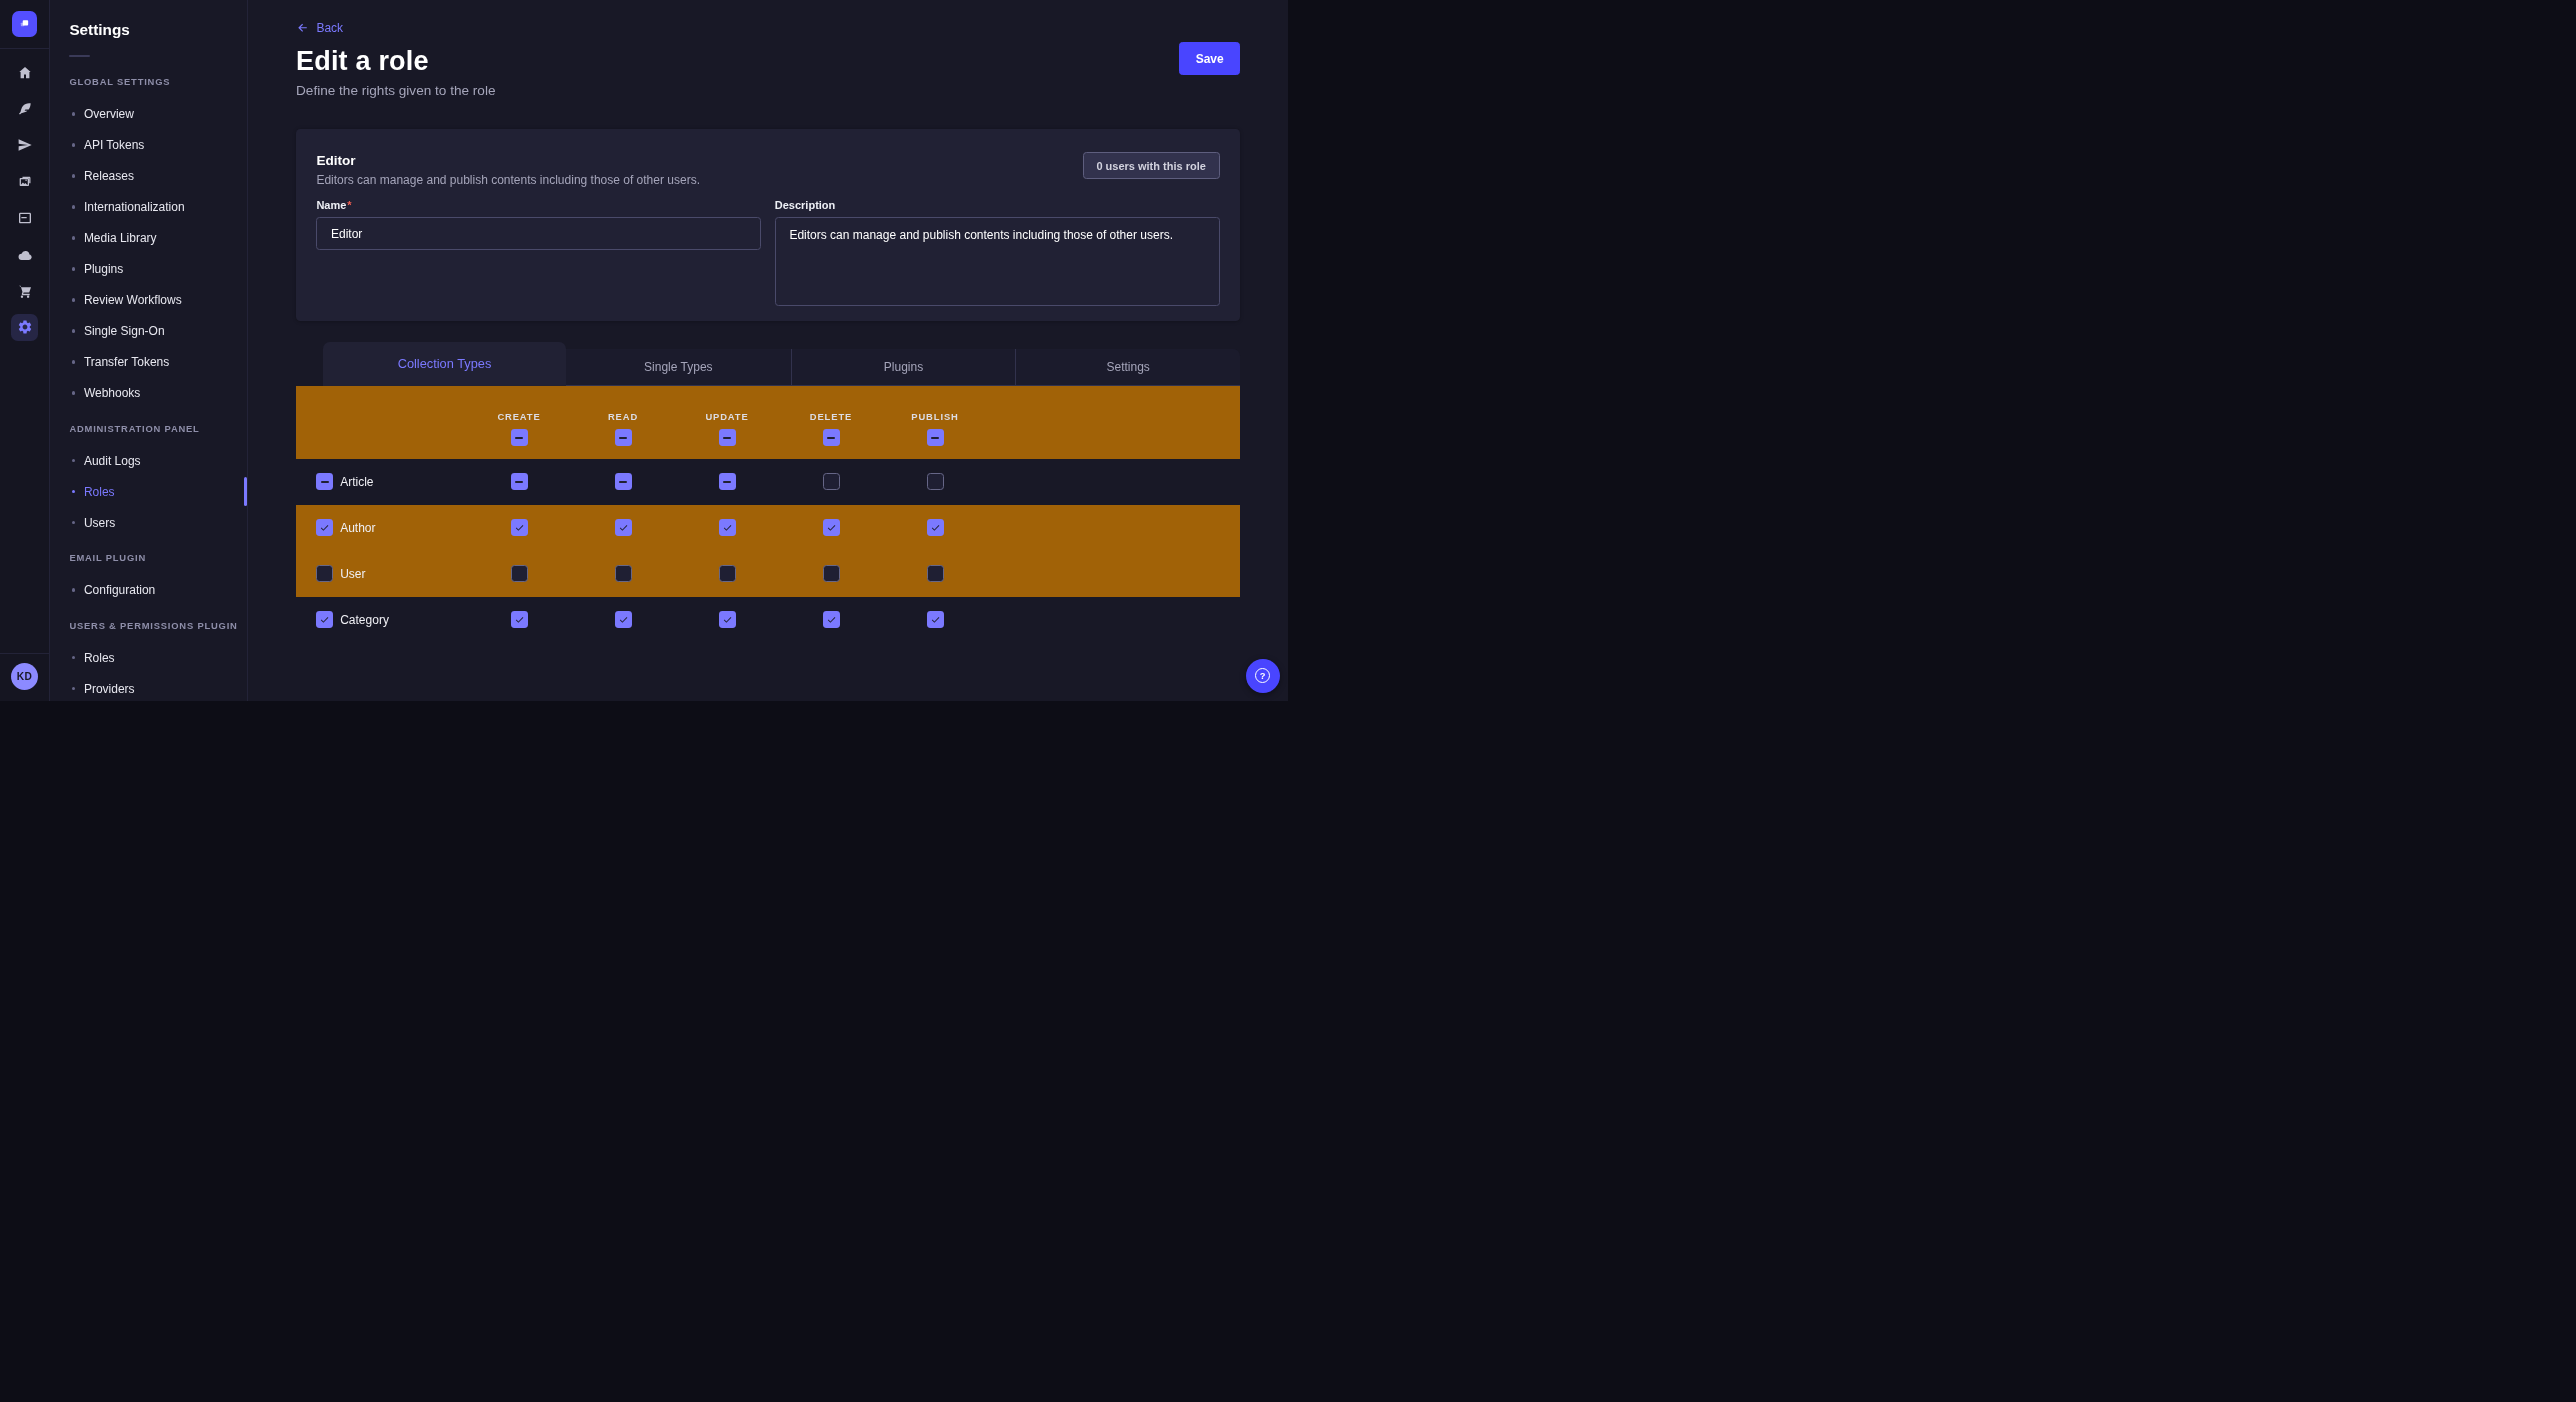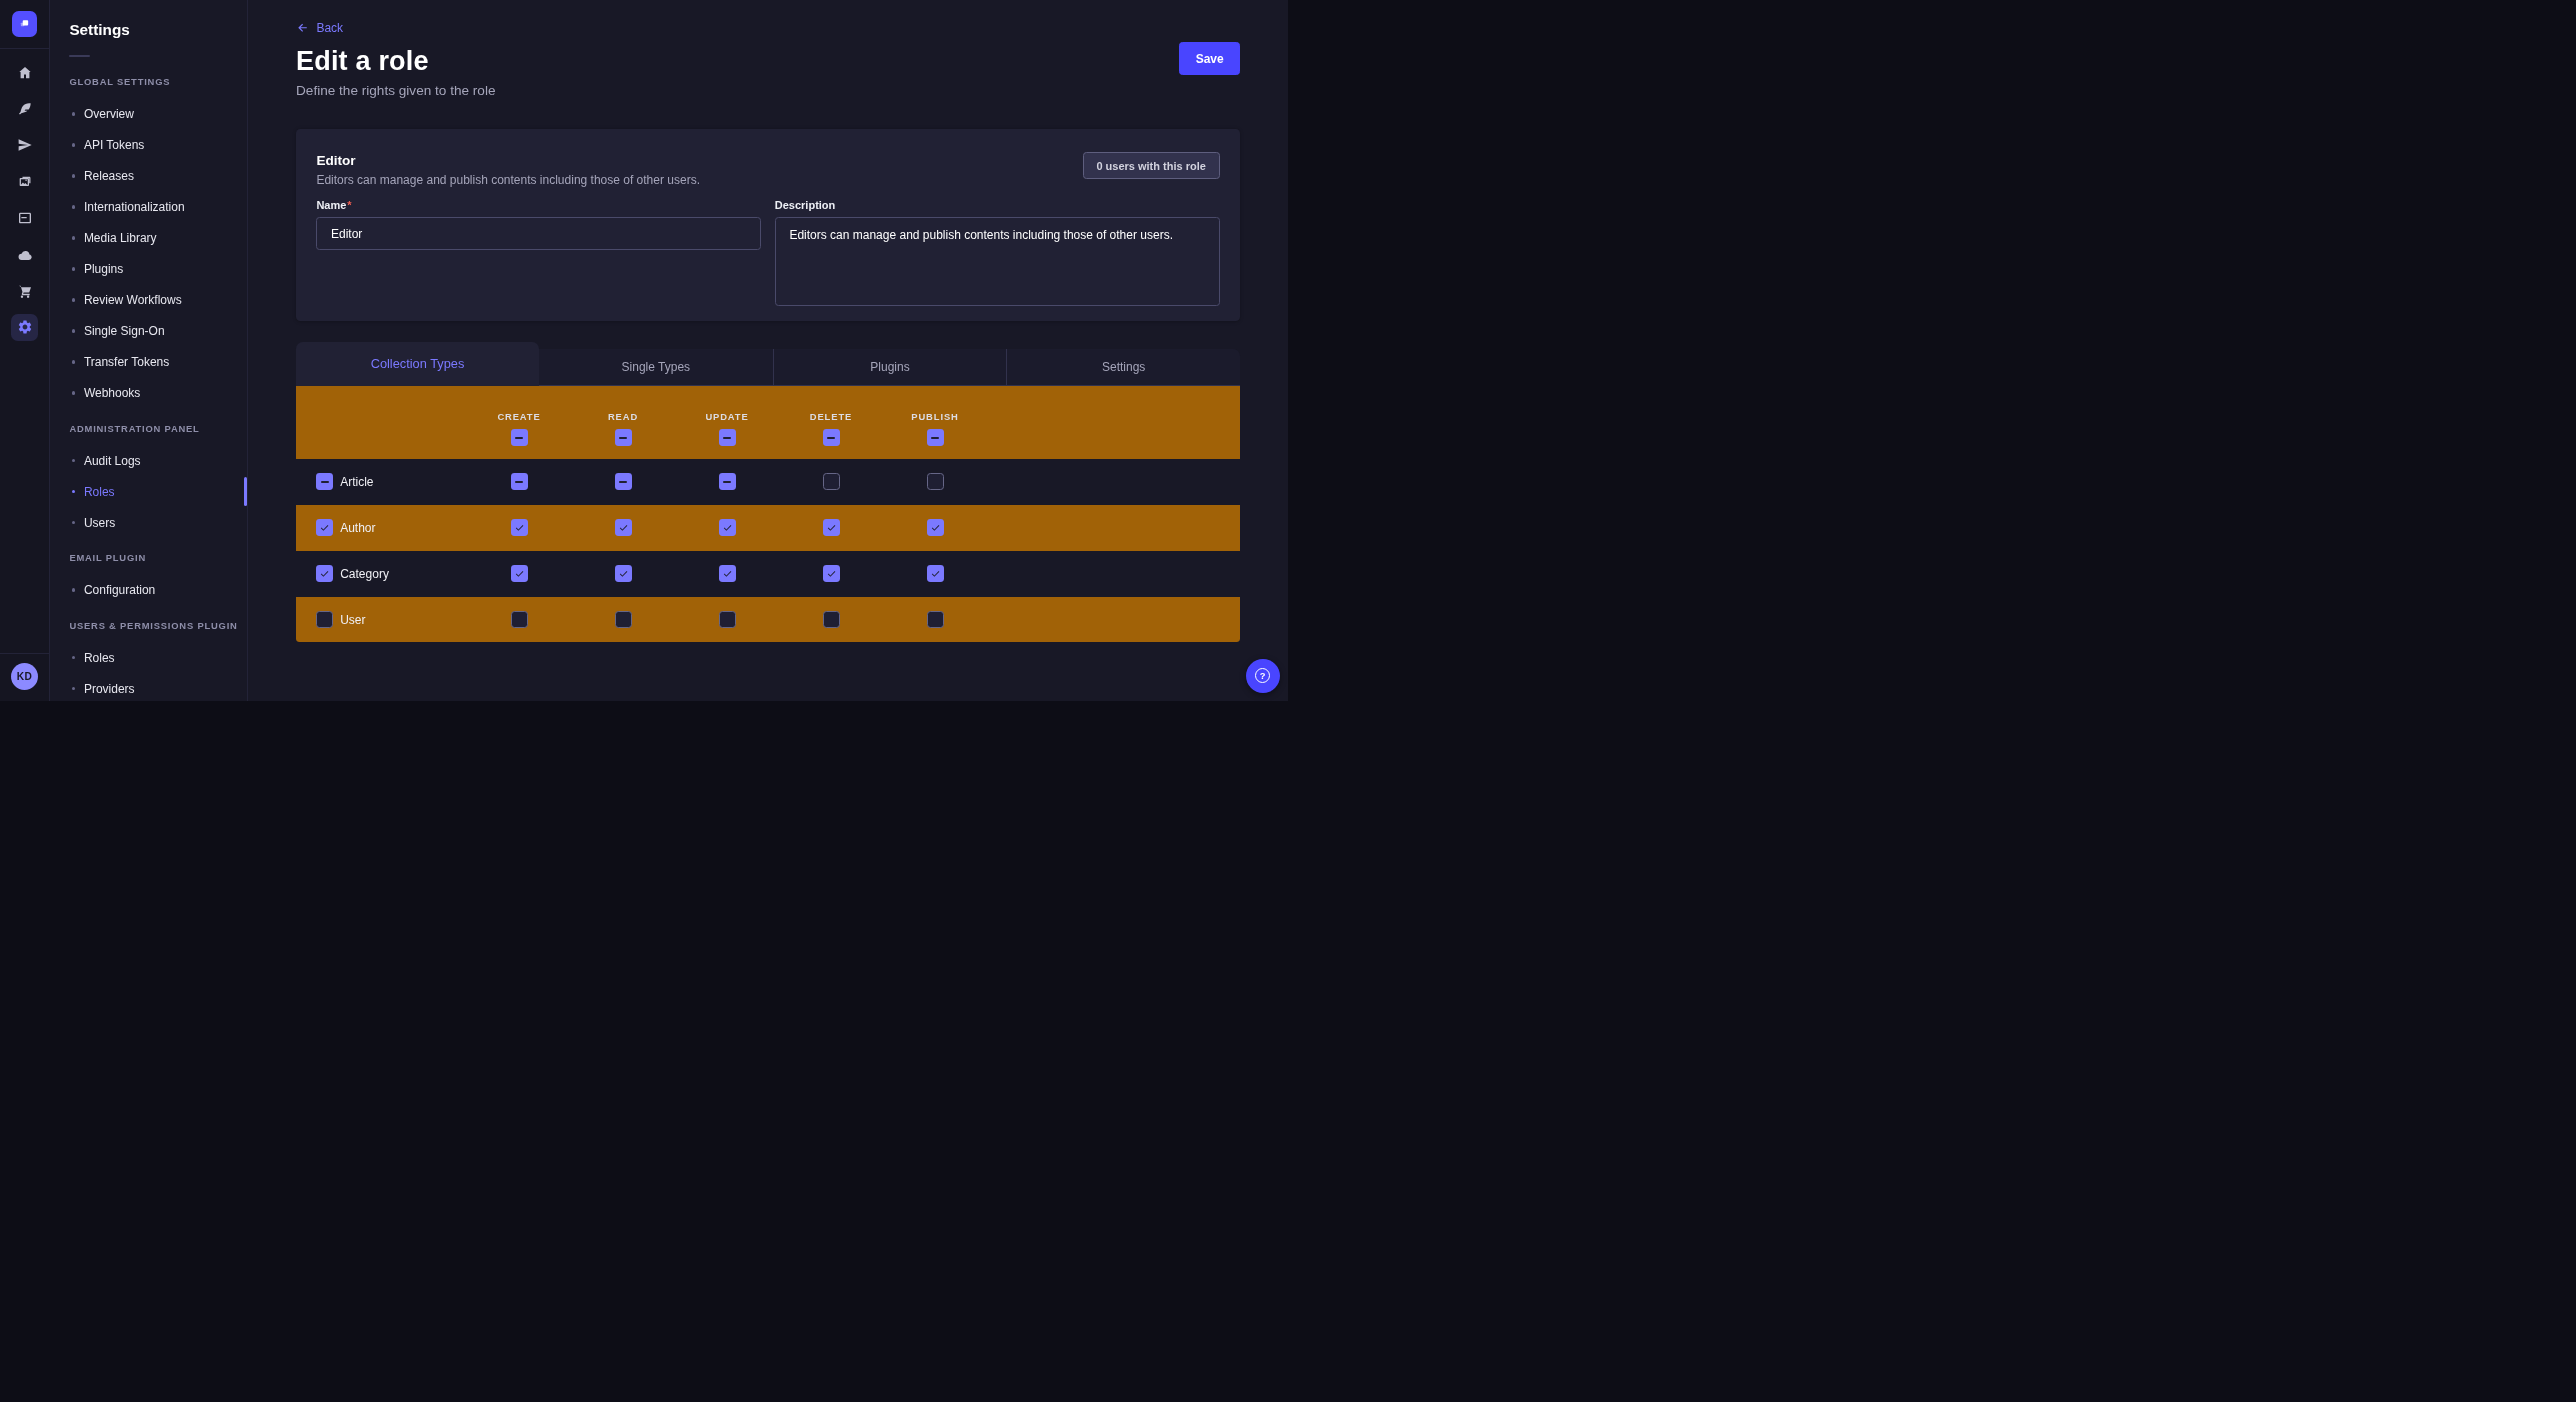--- a/index.html
+++ b/index.html
@@ -50,21 +50,21 @@
   .chip { position:absolute; top:23px; right:20.4px; height:26.4px; padding:0 12.8px; background:#32324d; border:0.9px solid #5e5e7e; border-radius:3.4px; color:#d2d2de; font-size:11px; font-weight:600; display:flex; align-items:center; cursor:pointer; font-family:inherit; }
   .fields { margin-top:10.2px; display:grid; grid-template-columns:1fr 1fr; gap:13.6px; }
   .field-label { font-size:11px; font-weight:600; line-height:13.6px; color:#eef0f6; }
   .req { color:#ee5e52; margin-left:0.9px; }
   .text-input { margin-top:4.3px; width:100%; height:33px; background:#212134; border:0.9px solid #4a4a6a; border-radius:3.4px; padding:0 13.6px; color:#ffffff; font-size:12px; font-family:inherit; outline:none; }
   .text-area { margin-top:4.3px; width:100%; height:89px; background:#212134; border:0.9px solid #4a4a6a; border-radius:3.4px; padding:8.5px 13.6px; color:#ffffff; font-size:12px; line-height:17px; font-family:inherit; resize:none; outline:none; display:block; }
 
   
   .perm { margin-top:20.4px; }
   .tabbar { display:flex; align-items:flex-end; height:44px; }
-  .tab-active { width:243px; height:44px; background:#212134; border-radius:6.8px 6.8px 0 0; display:flex; align-items:center; justify-content:center; font-size:12.8px; font-weight:500; color:#7b79ff; cursor:pointer; }
+  .tab-active { width:243px; height:44px; background:#212134; border-radius:6.8px 6.8px 0 0; display:flex; align-items:center; justify-content:center; font-size:12.8px; font-weight:500; color:#7b79ff; cursor:pointer;margin-left:27px; }
   .tabs-rest { flex:1; height:37px; background:#1b1b2c; border-radius:0 6.8px 0 0; border-bottom:0.9px solid #32324d; display:grid; grid-template-columns:1fr 1fr 1fr; }
   .tab-inactive { display:flex; align-items:center; justify-content:center; font-size:12px; font-weight:400; color:#a5a5ba; cursor:pointer; }
   .tab-inactive + .tab-inactive { border-left:0.9px solid #32324d; }
   .panel-body { background:#a16207; border-radius:0 0 3.4px 3.4px; height:256px; }
   .grid-row { display:grid; grid-template-columns:171px 104px 104px 104px 104px 104px 1fr; align-items:center; }
   .thead { height:73px; align-items:start; }
   .th-cell { display:flex; flex-direction:column; align-items:center; padding-top:25px; }
   .th-label { font-size:9.4px; font-weight:600; letter-spacing:0.9px; color:#dcdce4; text-transform:uppercase; line-height:11px; }
   .th-cell .cb { margin-top:7.7px; }
   .trow { height:46px; }
@@ -372,66 +372,20 @@
               </div>
               <div>
                 <span class="cb checked cell-cb">
                   <svg viewBox="0 0 24 24">
                     <path d="M9.6 16.2 5.4 12l-1.4 1.4 5.6 5.6L20.4 8.2 19 6.8z"></path>
                   </svg>
                 </span>
               </div>
               <div></div>
             </div>
-            <div class="grid-row trow striped">
-              <div class="row-head">
-                <span class="cb checked">
-                  <svg viewBox="0 0 24 24">
-                    <path d="M9.6 16.2 5.4 12l-1.4 1.4 5.6 5.6L20.4 8.2 19 6.8z"></path>
-                  </svg>
-                </span>
-                <span class="row-label">Category</span>
-              </div>
-              <div>
-                <span class="cb checked cell-cb">
-                  <svg viewBox="0 0 24 24">
-                    <path d="M9.6 16.2 5.4 12l-1.4 1.4 5.6 5.6L20.4 8.2 19 6.8z"></path>
-                  </svg>
-                </span>
-              </div>
-              <div>
-                <span class="cb checked cell-cb">
-                  <svg viewBox="0 0 24 24">
-                    <path d="M9.6 16.2 5.4 12l-1.4 1.4 5.6 5.6L20.4 8.2 19 6.8z"></path>
-                  </svg>
-                </span>
-              </div>
-              <div>
-                <span class="cb checked cell-cb">
-                  <svg viewBox="0 0 24 24">
-                    <path d="M9.6 16.2 5.4 12l-1.4 1.4 5.6 5.6L20.4 8.2 19 6.8z"></path>
-                  </svg>
-                </span>
-              </div>
-              <div>
-                <span class="cb checked cell-cb">
-                  <svg viewBox="0 0 24 24">
-                    <path d="M9.6 16.2 5.4 12l-1.4 1.4 5.6 5.6L20.4 8.2 19 6.8z"></path>
-                  </svg>
-                </span>
-              </div>
-              <div>
-                <span class="cb checked cell-cb">
-                  <svg viewBox="0 0 24 24">
-                    <path d="M9.6 16.2 5.4 12l-1.4 1.4 5.6 5.6L20.4 8.2 19 6.8z"></path>
-                  </svg>
-                </span>
-              </div>
-              <div></div>
-            </div>
             <div class="grid-row trow">
               <div class="row-head">
                 <span class="cb unchecked"></span>
                 <span class="row-label">User</span>
               </div>
               <div>
                 <span class="cb unchecked cell-cb"></span>
               </div>
               <div>
                 <span class="cb unchecked cell-cb"></span>
@@ -440,20 +394,66 @@
                 <span class="cb unchecked cell-cb"></span>
               </div>
               <div>
                 <span class="cb unchecked cell-cb"></span>
               </div>
               <div>
                 <span class="cb unchecked cell-cb"></span>
               </div>
               <div></div>
             </div>
+            <div class="grid-row trow striped">
+              <div class="row-head">
+                <span class="cb checked">
+                  <svg viewBox="0 0 24 24">
+                    <path d="M9.6 16.2 5.4 12l-1.4 1.4 5.6 5.6L20.4 8.2 19 6.8z"></path>
+                  </svg>
+                </span>
+                <span class="row-label">Category</span>
+              </div>
+              <div>
+                <span class="cb checked cell-cb">
+                  <svg viewBox="0 0 24 24">
+                    <path d="M9.6 16.2 5.4 12l-1.4 1.4 5.6 5.6L20.4 8.2 19 6.8z"></path>
+                  </svg>
+                </span>
+              </div>
+              <div>
+                <span class="cb checked cell-cb">
+                  <svg viewBox="0 0 24 24">
+                    <path d="M9.6 16.2 5.4 12l-1.4 1.4 5.6 5.6L20.4 8.2 19 6.8z"></path>
+                  </svg>
+                </span>
+              </div>
+              <div>
+                <span class="cb checked cell-cb">
+                  <svg viewBox="0 0 24 24">
+                    <path d="M9.6 16.2 5.4 12l-1.4 1.4 5.6 5.6L20.4 8.2 19 6.8z"></path>
+                  </svg>
+                </span>
+              </div>
+              <div>
+                <span class="cb checked cell-cb">
+                  <svg viewBox="0 0 24 24">
+                    <path d="M9.6 16.2 5.4 12l-1.4 1.4 5.6 5.6L20.4 8.2 19 6.8z"></path>
+                  </svg>
+                </span>
+              </div>
+              <div>
+                <span class="cb checked cell-cb">
+                  <svg viewBox="0 0 24 24">
+                    <path d="M9.6 16.2 5.4 12l-1.4 1.4 5.6 5.6L20.4 8.2 19 6.8z"></path>
+                  </svg>
+                </span>
+              </div>
+              <div></div>
+            </div>
           </div>
       </div>
     </section>
   </main>
 
   <div class="help-fab">
     <span class="help-q">?</span>
   </div>
 
 </div>

